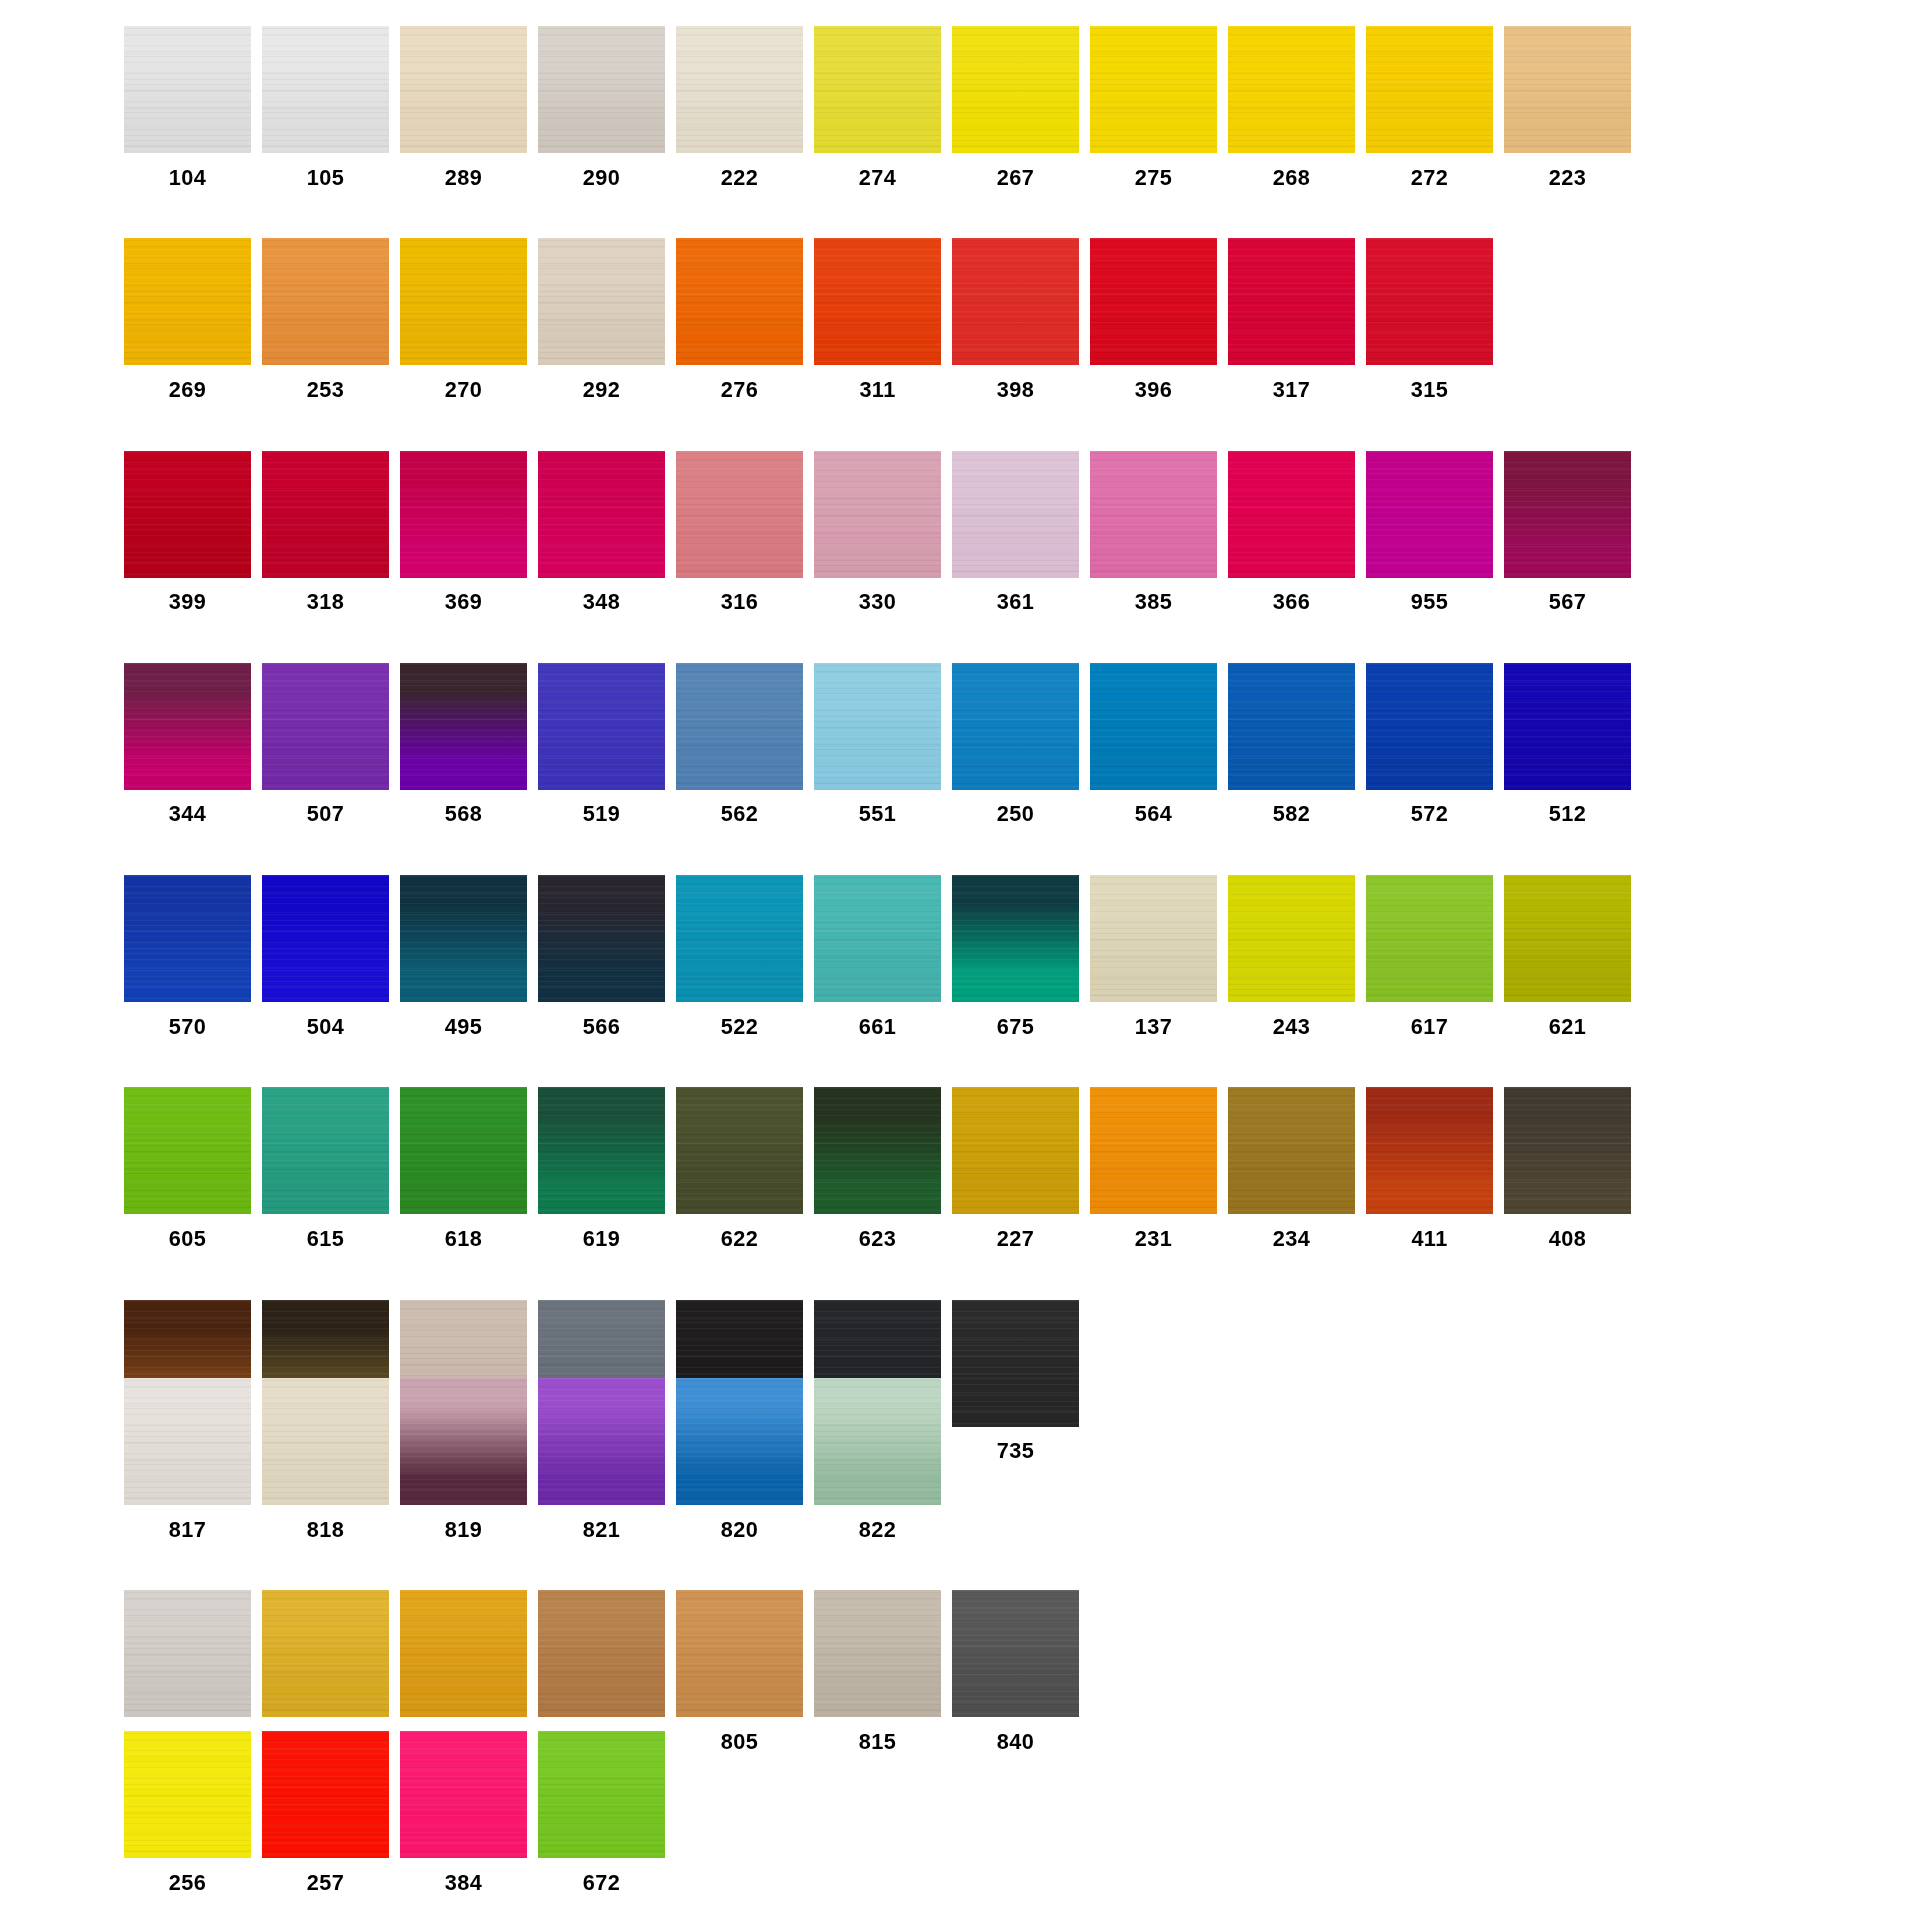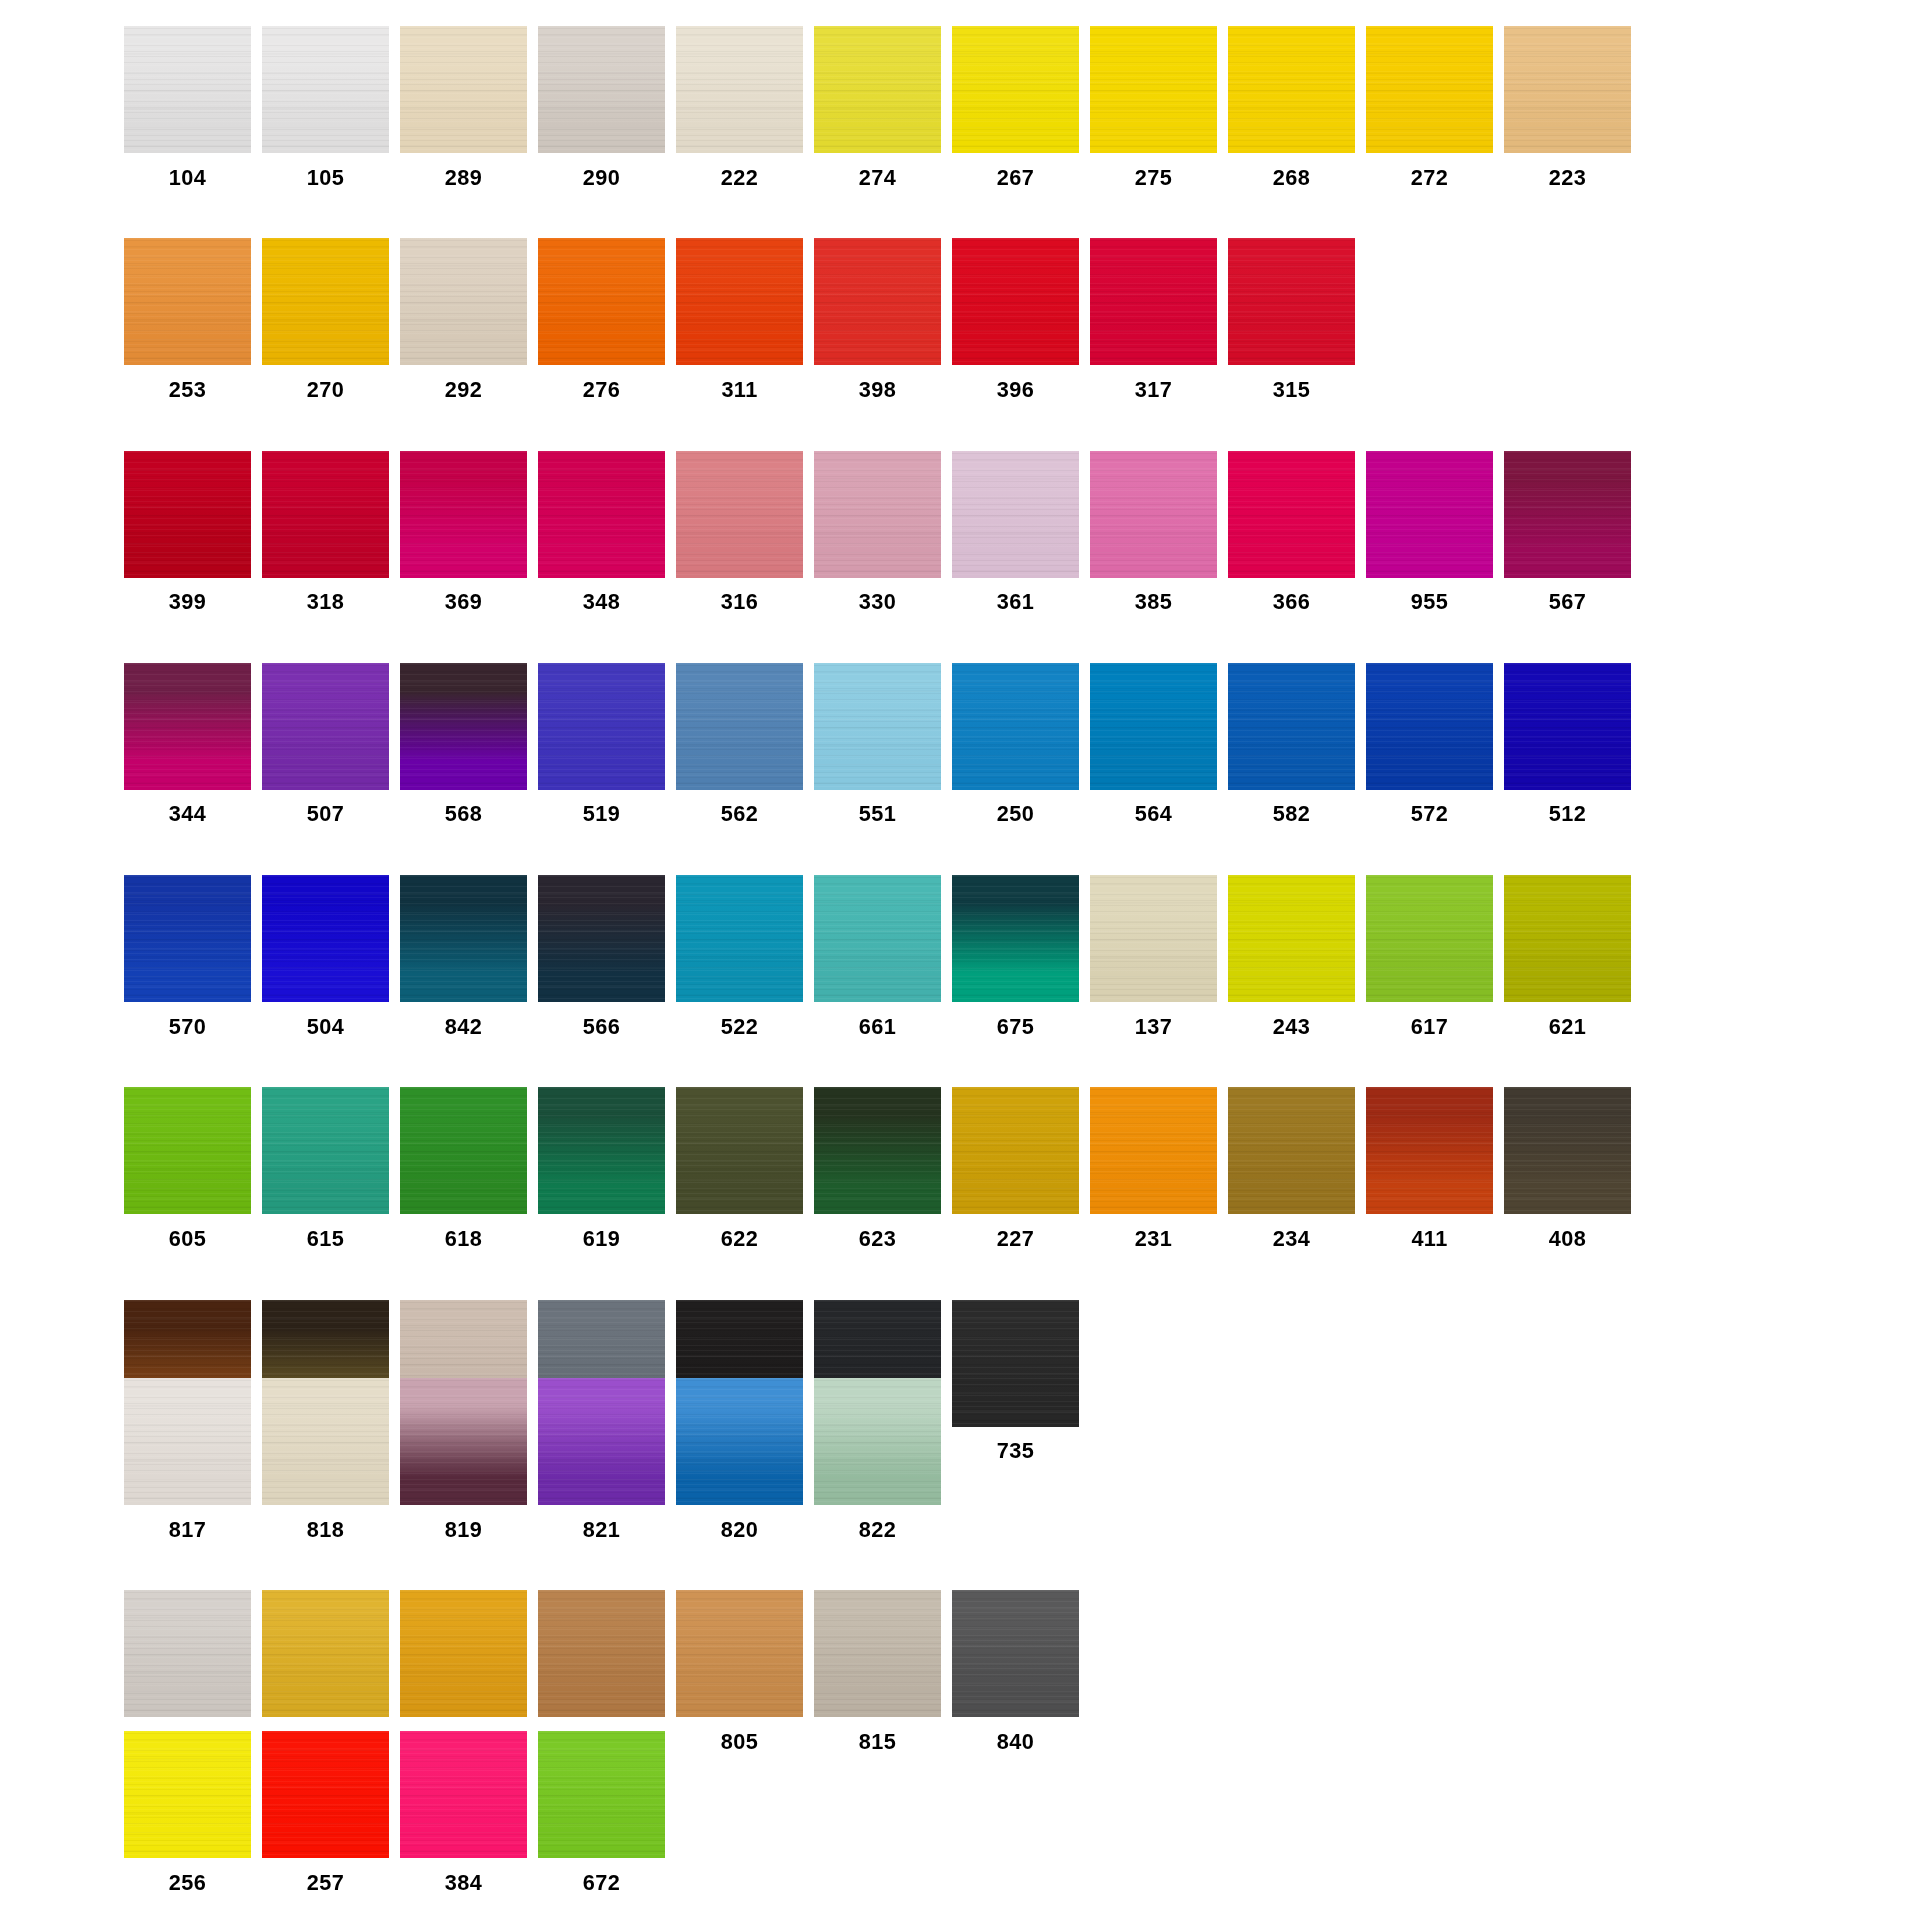--- a/index.html
+++ b/index.html
@@ -168,20 +168,26 @@
           <div class="swatch">
             <div class="grad" style="background: linear-gradient(rgb(233, 193, 135) 0%, rgb(233, 193, 135) 22%, rgb(227, 185, 124) 78%, rgb(227, 185, 124) 100%);"></div>
           </div>
           <div class="label">223</div>
         </div>
       </div>
       <div class="rowgap"></div>
       <div class="row">
         <div class="cell">
           <div class="swatch">
+            <div class="grad" style="background: linear-gradient(rgb(240, 184, 0) 0%, rgb(240, 184, 0) 22%, rgb(236, 177, 0) 78%, rgb(236, 177, 0) 100%);"></div>
+          </div>
+          <div class="label">269</div>
+        </div>
+        <div class="cell">
+          <div class="swatch">
             <div class="grad" style="background: linear-gradient(rgb(232, 149, 64) 0%, rgb(232, 149, 64) 22%, rgb(226, 139, 54) 78%, rgb(226, 139, 54) 100%);"></div>
           </div>
           <div class="label">253</div>
         </div>
         <div class="cell">
           <div class="swatch">
             <div class="grad" style="background: linear-gradient(rgb(237, 186, 0) 0%, rgb(237, 186, 0) 22%, rgb(233, 178, 0) 78%, rgb(233, 178, 0) 100%);"></div>
           </div>
           <div class="label">270</div>
         </div>
@@ -377,21 +383,21 @@
         <div class="cell">
           <div class="swatch">
             <div class="grad" style="background: linear-gradient(rgb(18, 6, 200) 0%, rgb(18, 6, 200) 22%, rgb(26, 14, 212) 78%, rgb(26, 14, 212) 100%);"></div>
           </div>
           <div class="label">504</div>
         </div>
         <div class="cell">
           <div class="swatch">
             <div class="grad" style="background: linear-gradient(rgb(16, 50, 64) 0%, rgb(16, 50, 64) 22%, rgb(12, 94, 118) 78%, rgb(12, 94, 118) 100%);"></div>
           </div>
-          <div class="label">842</div>
+          <div class="label">495</div>
         </div>
         <div class="cell">
           <div class="swatch">
             <div class="grad" style="background: linear-gradient(rgb(42, 38, 48) 0%, rgb(42, 38, 48) 22%, rgb(18, 48, 66) 78%, rgb(18, 48, 66) 100%);"></div>
           </div>
           <div class="label">566</div>
         </div>
         <div class="cell">
           <div class="swatch">
             <div class="grad" style="background: linear-gradient(rgb(13, 150, 183) 0%, rgb(13, 150, 183) 22%, rgb(11, 143, 176) 78%, rgb(11, 143, 176) 100%);"></div>

